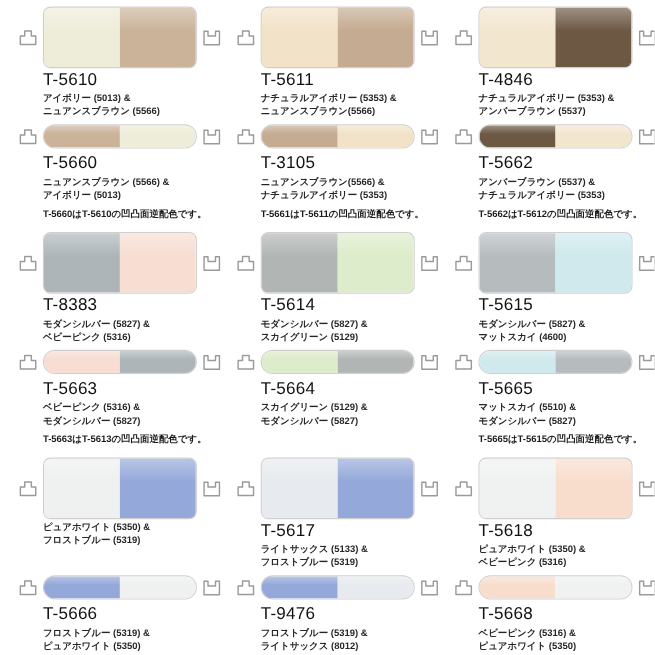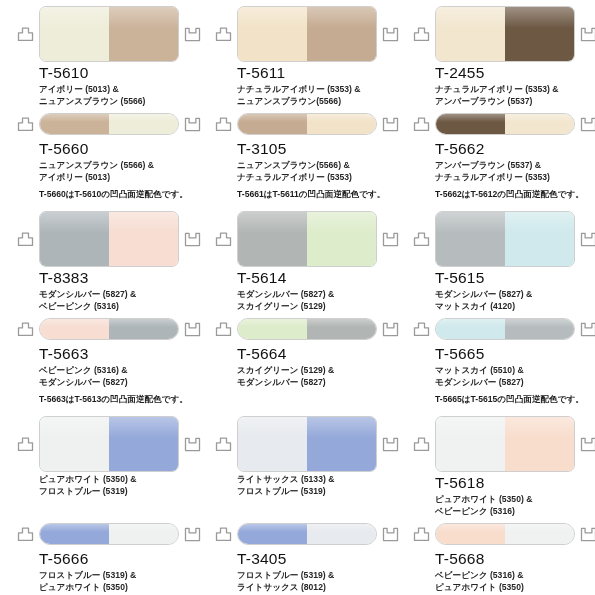--- a/index.html
+++ b/index.html
@@ -216,21 +216,21 @@
             <div class="half" style="background:#f2e6cf"></div>
             <div class="half" style="background:#6d5844"></div>
           </div>
           <span class="edge-icon icon-right">
             <svg viewBox="0 0 17 15" width="17" height="15">
               <path d="M1.5 1.4 h3.6 v4.4 h6.8 v-4.4 h3.6 v12.2 h-14 z" fill="#ffffff" stroke="#9a9a9a" stroke-width="1.3" stroke-linejoin="round"></path>
             </svg>
           </span>
         </div>
         <div class="caption tall">
-          <div class="code">T-2455</div>
+          <div class="code">T-4846</div>
           <div class="colors">ナチュラルアイボリー (5353) &amp;</div>
           <div class="colors">アンバーブラウン (5537)</div>
         </div>
         <div class="swatch-wrap short">
           <span class="edge-icon icon-left">
             <svg viewBox="0 0 17 15" width="17" height="15">
               <path d="M5.5 1.2 h6 v4.6 h4 v7.6 h-14 v-7.6 h4 z" fill="#ffffff" stroke="#9a9a9a" stroke-width="1.3" stroke-linejoin="round"></path>
             </svg>
           </span>
           <div class="swatch short">
@@ -352,21 +352,21 @@
           </div>
           <span class="edge-icon icon-right">
             <svg viewBox="0 0 17 15" width="17" height="15">
               <path d="M1.5 1.4 h3.6 v4.4 h6.8 v-4.4 h3.6 v12.2 h-14 z" fill="#ffffff" stroke="#9a9a9a" stroke-width="1.3" stroke-linejoin="round"></path>
             </svg>
           </span>
         </div>
         <div class="caption tall">
           <div class="code">T-5615</div>
           <div class="colors">モダンシルバー (5827) &amp;</div>
-          <div class="colors">マットスカイ (4120)</div>
+          <div class="colors">マットスカイ (4600)</div>
         </div>
         <div class="swatch-wrap short">
           <span class="edge-icon icon-left">
             <svg viewBox="0 0 17 15" width="17" height="15">
               <path d="M5.5 1.2 h6 v4.6 h4 v7.6 h-14 v-7.6 h4 z" fill="#ffffff" stroke="#9a9a9a" stroke-width="1.3" stroke-linejoin="round"></path>
             </svg>
           </span>
           <div class="swatch short">
             <div class="half" style="background:#cfe9ec"></div>
             <div class="half" style="background:#b6bcbe"></div>
@@ -438,41 +438,42 @@
             <div class="half" style="background:#e7eaee"></div>
             <div class="half" style="background:#94a8d9"></div>
           </div>
           <span class="edge-icon icon-right">
             <svg viewBox="0 0 17 15" width="17" height="15">
               <path d="M1.5 1.4 h3.6 v4.4 h6.8 v-4.4 h3.6 v12.2 h-14 z" fill="#ffffff" stroke="#9a9a9a" stroke-width="1.3" stroke-linejoin="round"></path>
             </svg>
           </span>
         </div>
         <div class="caption tall">
+          <div class="code">T-5617</div>
           <div class="colors">ライトサックス (5133) &amp;</div>
           <div class="colors">フロストブルー (5319)</div>
         </div>
         <div class="swatch-wrap short">
           <span class="edge-icon icon-left">
             <svg viewBox="0 0 17 15" width="17" height="15">
               <path d="M5.5 1.2 h6 v4.6 h4 v7.6 h-14 v-7.6 h4 z" fill="#ffffff" stroke="#9a9a9a" stroke-width="1.3" stroke-linejoin="round"></path>
             </svg>
           </span>
           <div class="swatch short">
             <div class="half" style="background:#94a8d9"></div>
             <div class="half" style="background:#e7eaee"></div>
           </div>
           <span class="edge-icon icon-right">
             <svg viewBox="0 0 17 15" width="17" height="15">
               <path d="M1.5 1.4 h3.6 v4.4 h6.8 v-4.4 h3.6 v12.2 h-14 z" fill="#ffffff" stroke="#9a9a9a" stroke-width="1.3" stroke-linejoin="round"></path>
             </svg>
           </span>
         </div>
         <div class="caption short">
-          <div class="code">T-3405</div>
+          <div class="code">T-9476</div>
           <div class="colors">フロストブルー (5319) &amp;</div>
           <div class="colors">ライトサックス (8012)</div>
         </div>
       </div>
       <div class="cell">
         <div class="swatch-wrap tall">
           <span class="edge-icon icon-left">
             <svg viewBox="0 0 17 15" width="17" height="15">
               <path d="M5.5 1.2 h6 v4.6 h4 v7.6 h-14 v-7.6 h4 z" fill="#ffffff" stroke="#9a9a9a" stroke-width="1.3" stroke-linejoin="round"></path>
             </svg>

